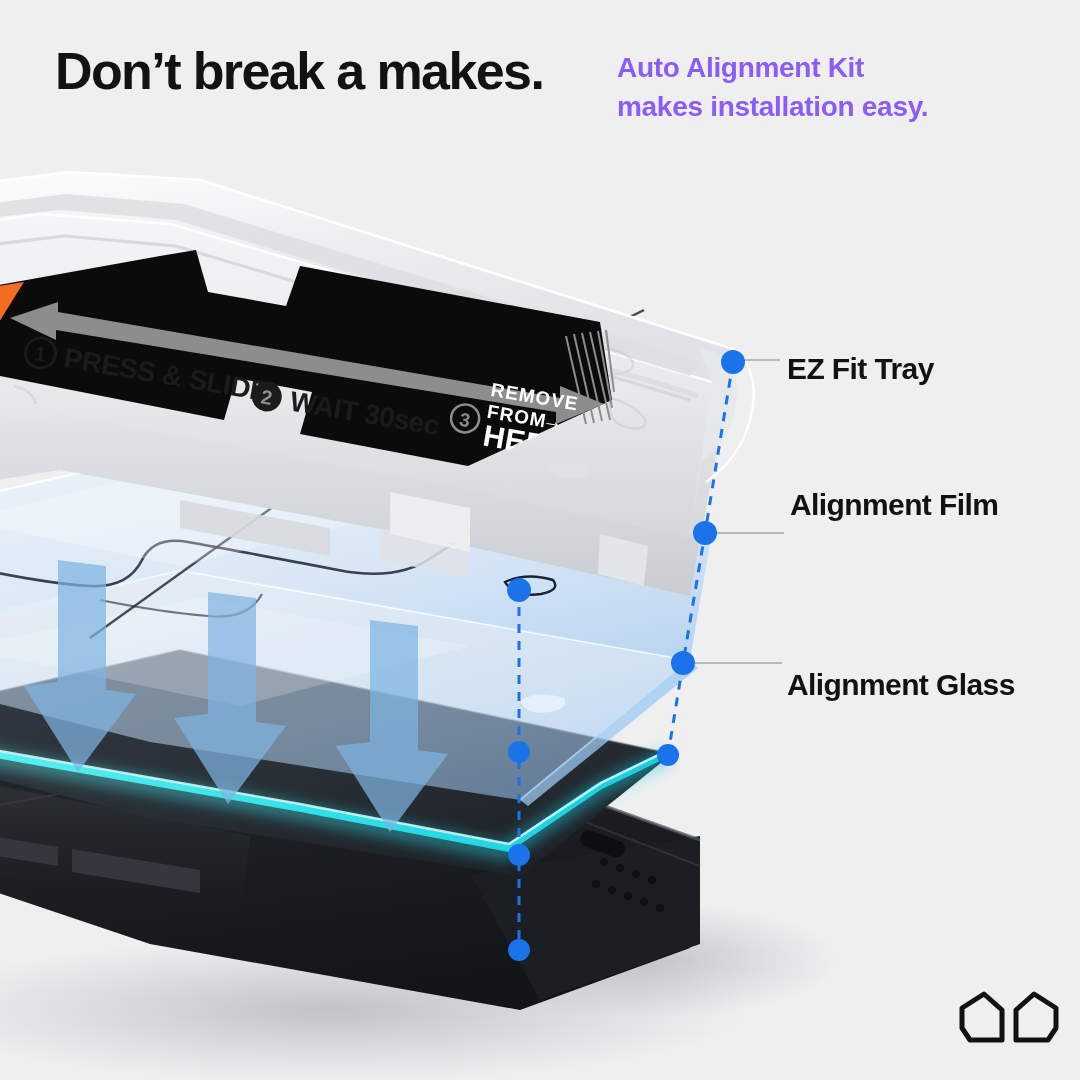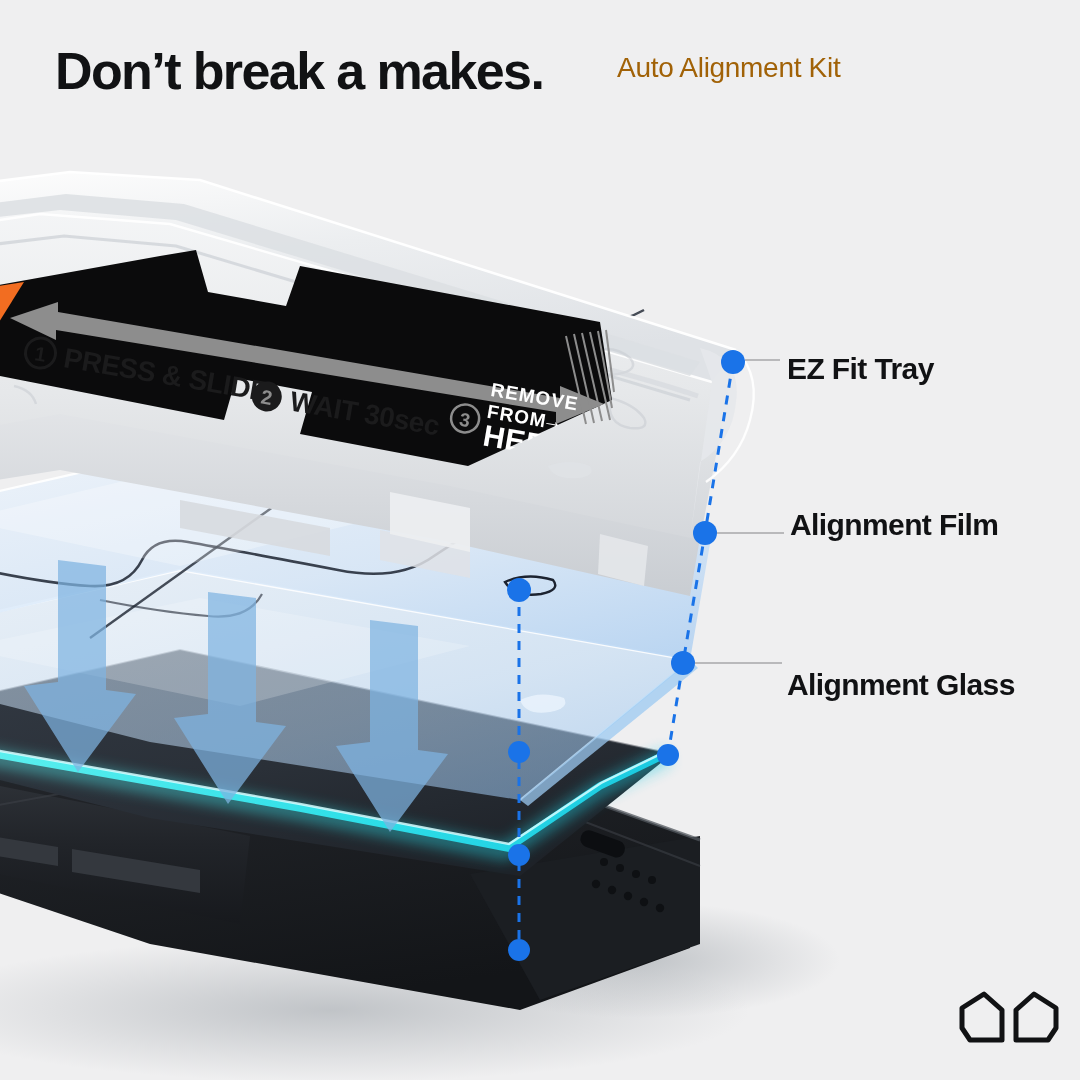--- a/index.html
+++ b/index.html
@@ -13,32 +13,32 @@
   #stage{position:absolute;inset:0;width:1080px;height:1080px;}
 
   
   .headline{
     position:absolute;left:55px;top:42px;
     font-size:52px;font-weight:bold;color:#111214;
     letter-spacing:-1.6px;line-height:58px;white-space:nowrap;
   }
   .subhead{
     position:absolute;left:617px;top:48px;
-    font-size:28px;font-weight:normal;color:#a16207;
+    font-size:28px;font-weight:bold;color:#8b5cf6;
     line-height:39px;letter-spacing:-0.3px;white-space:nowrap;
   }
 
   
   .callout{
     position:absolute;
     font-size:30px;font-weight:bold;color:#111214;
     letter-spacing:-0.6px;white-space:nowrap;text-align:right;
   }
   .c-tray{left:787px;top:352px;}
-  .c-film{left:790px;top:508px;}
+  .c-film{left:790px;top:488px;}
   .c-glass{left:787px;top:668px;}
 
   
   .logo{position:absolute;left:958px;top:990px;width:102px;height:60px;}
 
   svg.art{position:absolute;left:0;top:0;width:1080px;height:1080px;}
 </style>
 </head>
 <body>
 
@@ -284,20 +284,21 @@
       <circle cx="519" cy="590" r="12" fill="#1a73e8"></circle>
       <circle cx="519" cy="752" r="11" fill="#1a73e8"></circle>
       <circle cx="519" cy="855" r="11" fill="#1a73e8"></circle>
       <circle cx="519" cy="950" r="11" fill="#1a73e8"></circle>
     </g>
   </svg>
 
   <div class="headline">Don’t break a makes.</div>
   <div class="subhead">
     <div>Auto Alignment Kit</div>
+    <div>makes installation easy.</div>
   </div>
 
   <div class="callout c-tray">EZ Fit Tray</div>
   <div class="callout c-film">Alignment Film</div>
   <div class="callout c-glass">Alignment Glass</div>
 
   <svg class="logo" viewBox="0 0 102 60">
     <path d="M26 4 L44 20 L44 50 L12 50 L4 38 L4 18 Z" fill="none" stroke="#111214" stroke-width="5" stroke-linejoin="round"></path>
     <path d="M76 4 L58 20 L58 50 L90 50 L98 38 L98 18 Z" fill="none" stroke="#111214" stroke-width="5" stroke-linejoin="round"></path>
   </svg>

